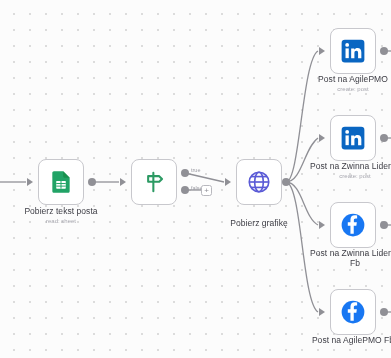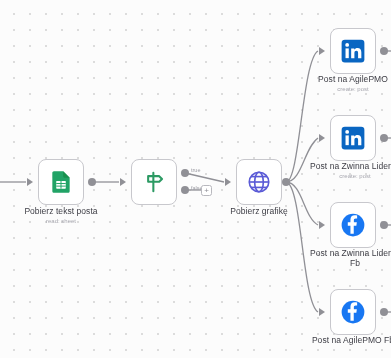--- a/index.html
+++ b/index.html
@@ -173,21 +173,21 @@
         <circle cx="12" cy="12" r="9"></circle>
         <ellipse cx="12" cy="12" rx="4" ry="9"></ellipse>
         <line x1="3" y1="12" x2="21" y2="12"></line>
         <line x1="4.6" y1="7" x2="19.4" y2="7"></line>
         <line x1="4.6" y1="17" x2="19.4" y2="17"></line>
       </g>
     </svg>
   </div>
   <div class="arrow-in" style="left:225px; top:177.5px;"></div>
   <div class="port" style="left:282px; top:178px;"></div>
-  <div class="node-caption" style="left:184px; top:206px;">
+  <div class="node-caption" style="left:184px; top:218px;">
     <div class="node-title">Pobierz grafikę</div>
     <div class="node-sub"></div>
   </div>
 
   <div class="node" style="left:330px; top:28px;">
     <svg class="node-icon" viewBox="0 0 24 24">
       <rect x="1.5" y="1.5" width="21" height="21" rx="3" fill="#0a66c2"></rect>
       <circle cx="6.6" cy="6.4" r="1.75" fill="#ffffff"></circle>
       <rect x="5.1" y="9.6" width="3" height="9" fill="#ffffff"></rect>
       <path d="M10.3 9.6 h2.9 v1.3 c0.6-1 1.7-1.6 3-1.6 2.2 0 3.5 1.4 3.5 3.9 v5.4 h-3 v-4.8 c0-1.3-0.5-2-1.6-2 -1.1 0-1.8 0.8-1.8 2.1 v4.7 h-3 Z" fill="#ffffff"></path>

